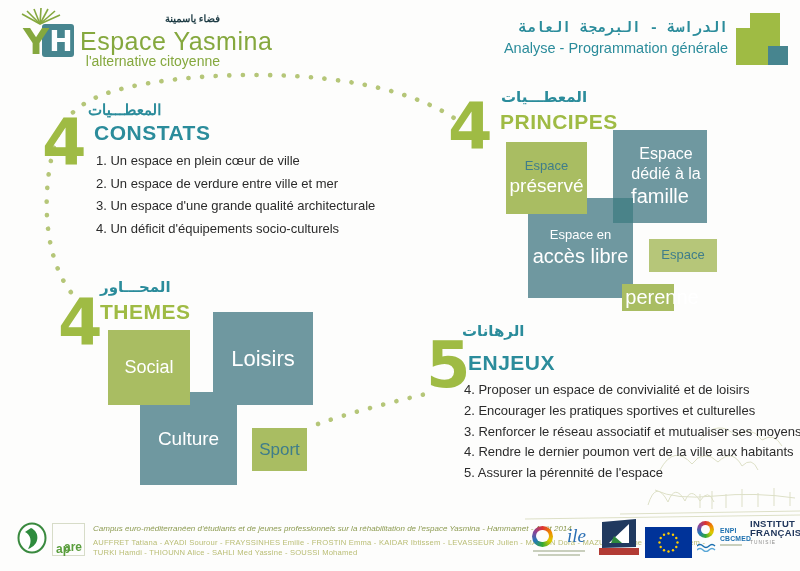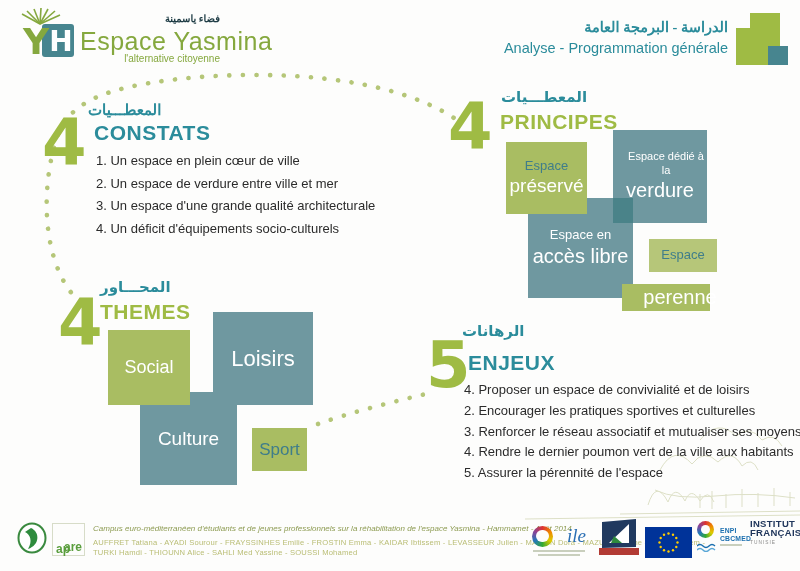--- a/index.html
+++ b/index.html
@@ -14,22 +14,22 @@
   .page{position:relative;width:800px;height:571px;background:#fdfdfc;overflow:hidden;
         box-shadow:0 0 4px rgba(0,0,0,.25);}
   .abs{position:absolute;}
   .deco{position:absolute;inset:0;z-index:0;pointer-events:none;}
   .z1{z-index:1;}
 
   
   .logo-arabic{left:80px;top:13px;width:140px;text-align:right;direction:rtl;
     font-family:Liberation Serif, serif;font-size:10px;font-weight:bold;color:var(--arabic-dark);}
   .logo-title{left:80px;top:27px;font-size:25px;color:var(--logo-green);letter-spacing:.5px;}
-  .logo-tagline{left:80px;top:53px;width:140px;text-align:right;font-size:10px;color:var(--logo-green);}
-  .subject-arabic{right:72px;top:19px;direction:rtl;font-family:Liberation Serif, serif;
+  .logo-tagline{left:80px;top:53px;width:140px;text-align:right;font-size:14px;color:var(--logo-green);}
+  .subject-arabic{right:72px;top:19px;direction:rtl;font-family:Liberation Mono, monospace;
     font-size:14.5px;font-weight:bold;color:var(--teal-text);margin-left:7px;}
   .subject-french{right:72px;top:40px;font-size:14.5px;color:var(--teal-text);}
 
   
   .num{font-family:"DejaVu Sans",sans-serif;font-weight:800;font-size:64px;line-height:62px;color:var(--green);}
   .sec-arabic{direction:rtl;font-family:"DejaVu Sans",sans-serif;font-size:15px;font-weight:bold;color:var(--teal-text);}
   .sec-title{font-weight:bold;font-size:21px;letter-spacing:.5px;}
   .t-teal{color:var(--teal-text);} .t-green{color:var(--green);}
   .list{color:var(--text);font-size:13px;white-space:nowrap;}
   .list div{height:22.5px;line-height:22.5px;}
@@ -121,32 +121,32 @@
 
   <div class="abs z1 num" style="left:448px;top:96px;">4</div>
   <div class="abs z1 sec-arabic" style="left:501px;top:88px;">المعطـــيات</div>
   <div class="abs z1 sec-title t-green" style="left:500px;top:110px;">PRINCIPES</div>
 
   <div class="box bg-teal z1" style="left:528px;top:198px;width:105px;height:100px;">
     <span class="sub w">Espace en</span>
     <span class="main w">accès libre</span>
   </div>
   <div class="box bg-teal z1" style="left:613px;top:130px;width:94px;height:93px;">
-    <span class="sub w" style="font-size:11px;padding-left:12px;">Espace dédié à la</span>
-    <span class="main w">verdure</span>
+    <span class="sub w" style="font-size:16px;padding-left:12px;">Espace dédié à la</span>
+    <span class="main w">famille</span>
   </div>
   <div class="patch z1" style="left:613px;top:198px;width:20px;height:25px;background:var(--teal-overlap);"></div>
   <div class="box bg-green z1" style="left:506px;top:142px;width:81px;height:72px;">
     <span class="sub tl">Espace</span>
     <span class="main w" style="font-size:19px;">préservé</span>
   </div>
   <div class="box bg-green-light z1" style="left:649px;top:239px;width:68px;height:33px;">
     <span class="sub tl">Espace</span>
   </div>
-  <div class="box bg-green z1" style="left:622px;top:284px;width:88px;height:27px;overflow:visible;padding-left:28px;">
+  <div class="box bg-green z1" style="left:622px;top:284px;width:52px;height:27px;overflow:visible;padding-left:28px;">
     <span class="main w" style="font-size:20px;">perenne</span>
   </div>
 
   <div class="abs z1 num" style="left:58px;top:292px;">4</div>
   <div class="abs z1 sec-arabic" style="left:100px;top:278px;">المحـــاور</div>
   <div class="abs z1 sec-title t-green" style="left:100px;top:300px;">THEMES</div>
 
   <div class="box bg-teal z1" style="left:140px;top:392px;width:97px;height:93px;">
     <span class="main w" style="font-size:19px;">Culture</span>
   </div>

